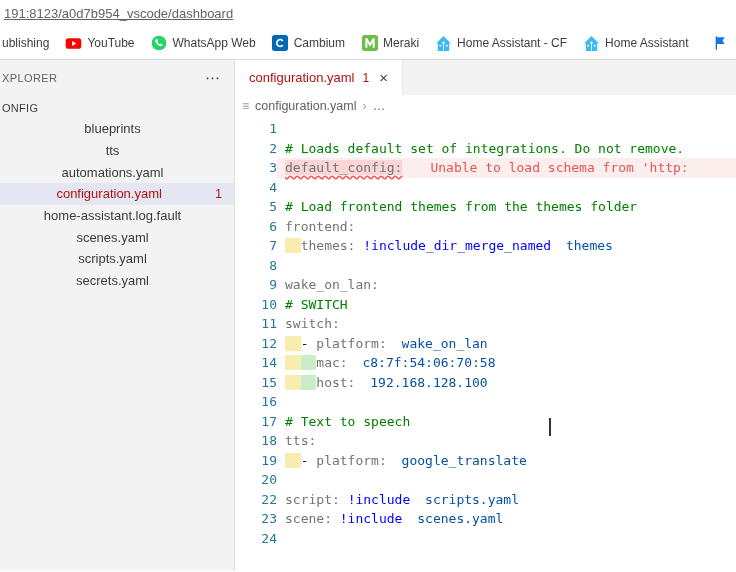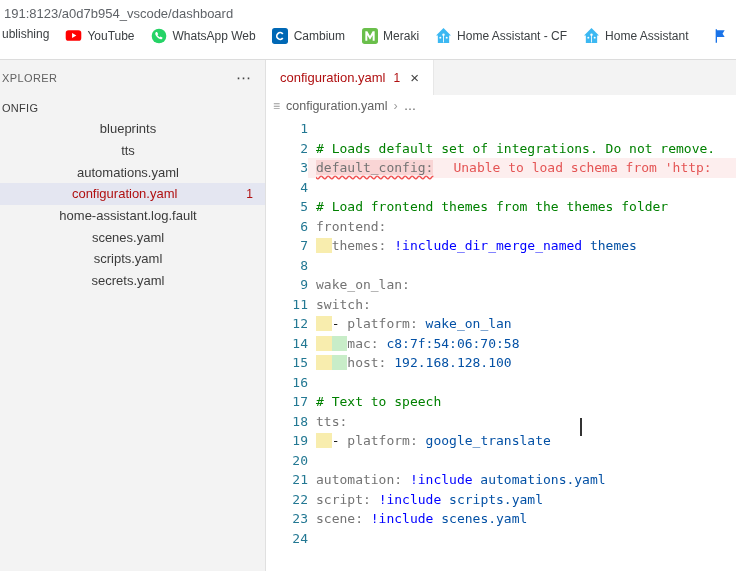--- a/index.html
+++ b/index.html
@@ -1,34 +1,34 @@
 <!DOCTYPE html>
 <html><head>
 <meta charset="utf-8">
 <style>
   * { box-sizing: border-box; margin: 0; padding: 0; }
   html,body { width:736px; height:572px; overflow:hidden; background:#fff;
     font-family:"Liberation Sans",sans-serif; }
 
   
   .topbar { height:27px; display:flex; align-items:center; padding-left:4px;
-    font-size:13px; color:#5f6368; background:#fff; }
-  .bookmarks { height:33px; display:flex; align-items:flex-start; gap:16px;
+    font-size:13px; color:#5f6368; background:#fff;text-decoration:underline; }
+  .bookmarks { height:33px; display:flex; align-items:center; gap:16px;
     padding:0 8px 0 2px; border-bottom:1px solid #dcdcdc; background:#fff; }
   .bm { display:flex; align-items:center; gap:5px; font-size:12px; color:#3c4043;
     white-space:nowrap; cursor:pointer; }
   .bm.push-right { margin-left:auto; }
   .bicon { width:17px; height:17px; display:inline-flex; align-items:center;
     justify-content:center; flex:none; }
 
   
   .main { display:flex; height:511px; }
 
   
-  .sidebar { width:266px; flex:none; background:#f3f3f3;
+  .sidebar { width:235px; flex:none; background:#f3f3f3;
     border-right:1px solid #e0e0e0; overflow:hidden; }
   .explorer-head { height:28px; display:flex; align-items:center;
     justify-content:space-between; padding:8px 14px 0 2px; }
   .explorer-title { font-size:11px; color:#616161; letter-spacing:.4px; }
   .more-btn { font-size:15px; color:#424242; line-height:10px; cursor:pointer; }
   .section-head { height:30px; display:flex; align-items:flex-end;
     padding:0 0 4px 2px; font-size:11px; font-weight:normal; color:#3b3b3b;
     letter-spacing:.3px; }
   .file-row { height:21.7px; display:flex; align-items:center;
     padding:0 12px 0 3px; font-size:13px; color:#3b3b3b; cursor:pointer; }
@@ -52,25 +52,25 @@
 
   .code-area { position:relative; flex:1; overflow:hidden; padding-top:2px;
     font-family:"DejaVu Sans Mono",monospace; font-size:13px; }
   .code-line { display:flex; height:19.5px; line-height:19.5px; white-space:pre; }
   .ln { flex:none; width:42px; text-align:right; color:#237893; cursor:pointer; }
   .code { flex:1; padding-left:8px; white-space:pre; cursor:text; }
   .err-line .code { background:#fdeeee; }
 
   .cm { color:#008000; }
   .k  { color:#737373; }
-  .v  { color:#0451a5; }
+  .v  { color:#0451a5;padding-left:7px; }
   .s  { color:#a31515; }
   .t  { color:#0000ff; }
   .p  { color:#1e1e1e; }
-  .e  { color:#e45454; margin-left:20px; }
+  .e  { color:#e45454; margin-left:28px; }
   .sq { text-decoration:underline wavy #f14c4c; text-underline-offset:3px;
         background:rgba(228,84,84,.16); }
   .iy { background:rgba(240,216,76,.45); }
   .ig { background:rgba(132,214,132,.45); }
 
   .cursor { position:absolute; left:314px; top:301px; width:1.5px; height:18px;
     background:#333; }
 </style>
 </head>
 <body>
@@ -207,30 +207,30 @@
       <div>
           <div class="code-line"><span class="ln">1</span><span class="code"></span></div>
           <div class="code-line"><span class="ln">2</span><span class="code"><span class="cm"># Loads default set of integrations. Do not remove.</span></span></div>
           <div class="code-line err-line"><span class="ln">3</span><span class="code"><span class="k sq">default_config:</span><span class="e">Unable to load schema from 'http:</span></span></div>
           <div class="code-line"><span class="ln">4</span><span class="code"></span></div>
           <div class="code-line"><span class="ln">5</span><span class="code"><span class="cm"># Load frontend themes from the themes folder</span></span></div>
           <div class="code-line"><span class="ln">6</span><span class="code"><span class="k">frontend:</span></span></div>
           <div class="code-line"><span class="ln">7</span><span class="code"><span class="iy">  </span><span class="k">themes:</span><span class="p"> </span><span class="t">!include_dir_merge_named</span><span class="v"> themes</span></span></div>
           <div class="code-line"><span class="ln">8</span><span class="code"></span></div>
           <div class="code-line"><span class="ln">9</span><span class="code"><span class="k">wake_on_lan:</span></span></div>
+          <div class="code-line"><span class="ln">10</span><span class="code"><span class="cm"># SWITCH</span></span></div>
           <div class="code-line"><span class="ln">11</span><span class="code"><span class="k">switch:</span></span></div>
           <div class="code-line"><span class="ln">12</span><span class="code"><span class="iy">  </span><span class="p">- </span><span class="k">platform:</span><span class="v"> wake_on_lan</span></span></div>
           <div class="code-line"><span class="ln">14</span><span class="code"><span class="iy">  </span><span class="ig">  </span><span class="k">mac:</span><span class="v"> c8:7f:54:06:70:58</span></span></div>
           <div class="code-line"><span class="ln">15</span><span class="code"><span class="iy">  </span><span class="ig">  </span><span class="k">host:</span><span class="v"> 192.168.128.100</span></span></div>
           <div class="code-line"><span class="ln">16</span><span class="code"></span></div>
           <div class="code-line"><span class="ln">17</span><span class="code"><span class="cm"># Text to speech</span></span></div>
           <div class="code-line"><span class="ln">18</span><span class="code"><span class="k">tts:</span></span></div>
           <div class="code-line"><span class="ln">19</span><span class="code"><span class="iy">  </span><span class="p">- </span><span class="k">platform:</span><span class="v"> google_translate</span></span></div>
           <div class="code-line"><span class="ln">20</span><span class="code"></span></div>
-          <div class="code-line"><span class="ln">21</span><span class="code"><span class="k">automation:</span><span class="p"> </span><span class="t">!include</span><span class="v"> automations.yaml</span></span></div>
           <div class="code-line"><span class="ln">22</span><span class="code"><span class="k">script:</span><span class="p"> </span><span class="t">!include</span><span class="v"> scripts.yaml</span></span></div>
           <div class="code-line"><span class="ln">23</span><span class="code"><span class="k">scene:</span><span class="p"> </span><span class="t">!include</span><span class="v"> scenes.yaml</span></span></div>
           <div class="code-line"><span class="ln">24</span><span class="code"></span></div>
         </div>
       <div class="cursor"></div>
     </div>
   </div>
 
 </div>
 

